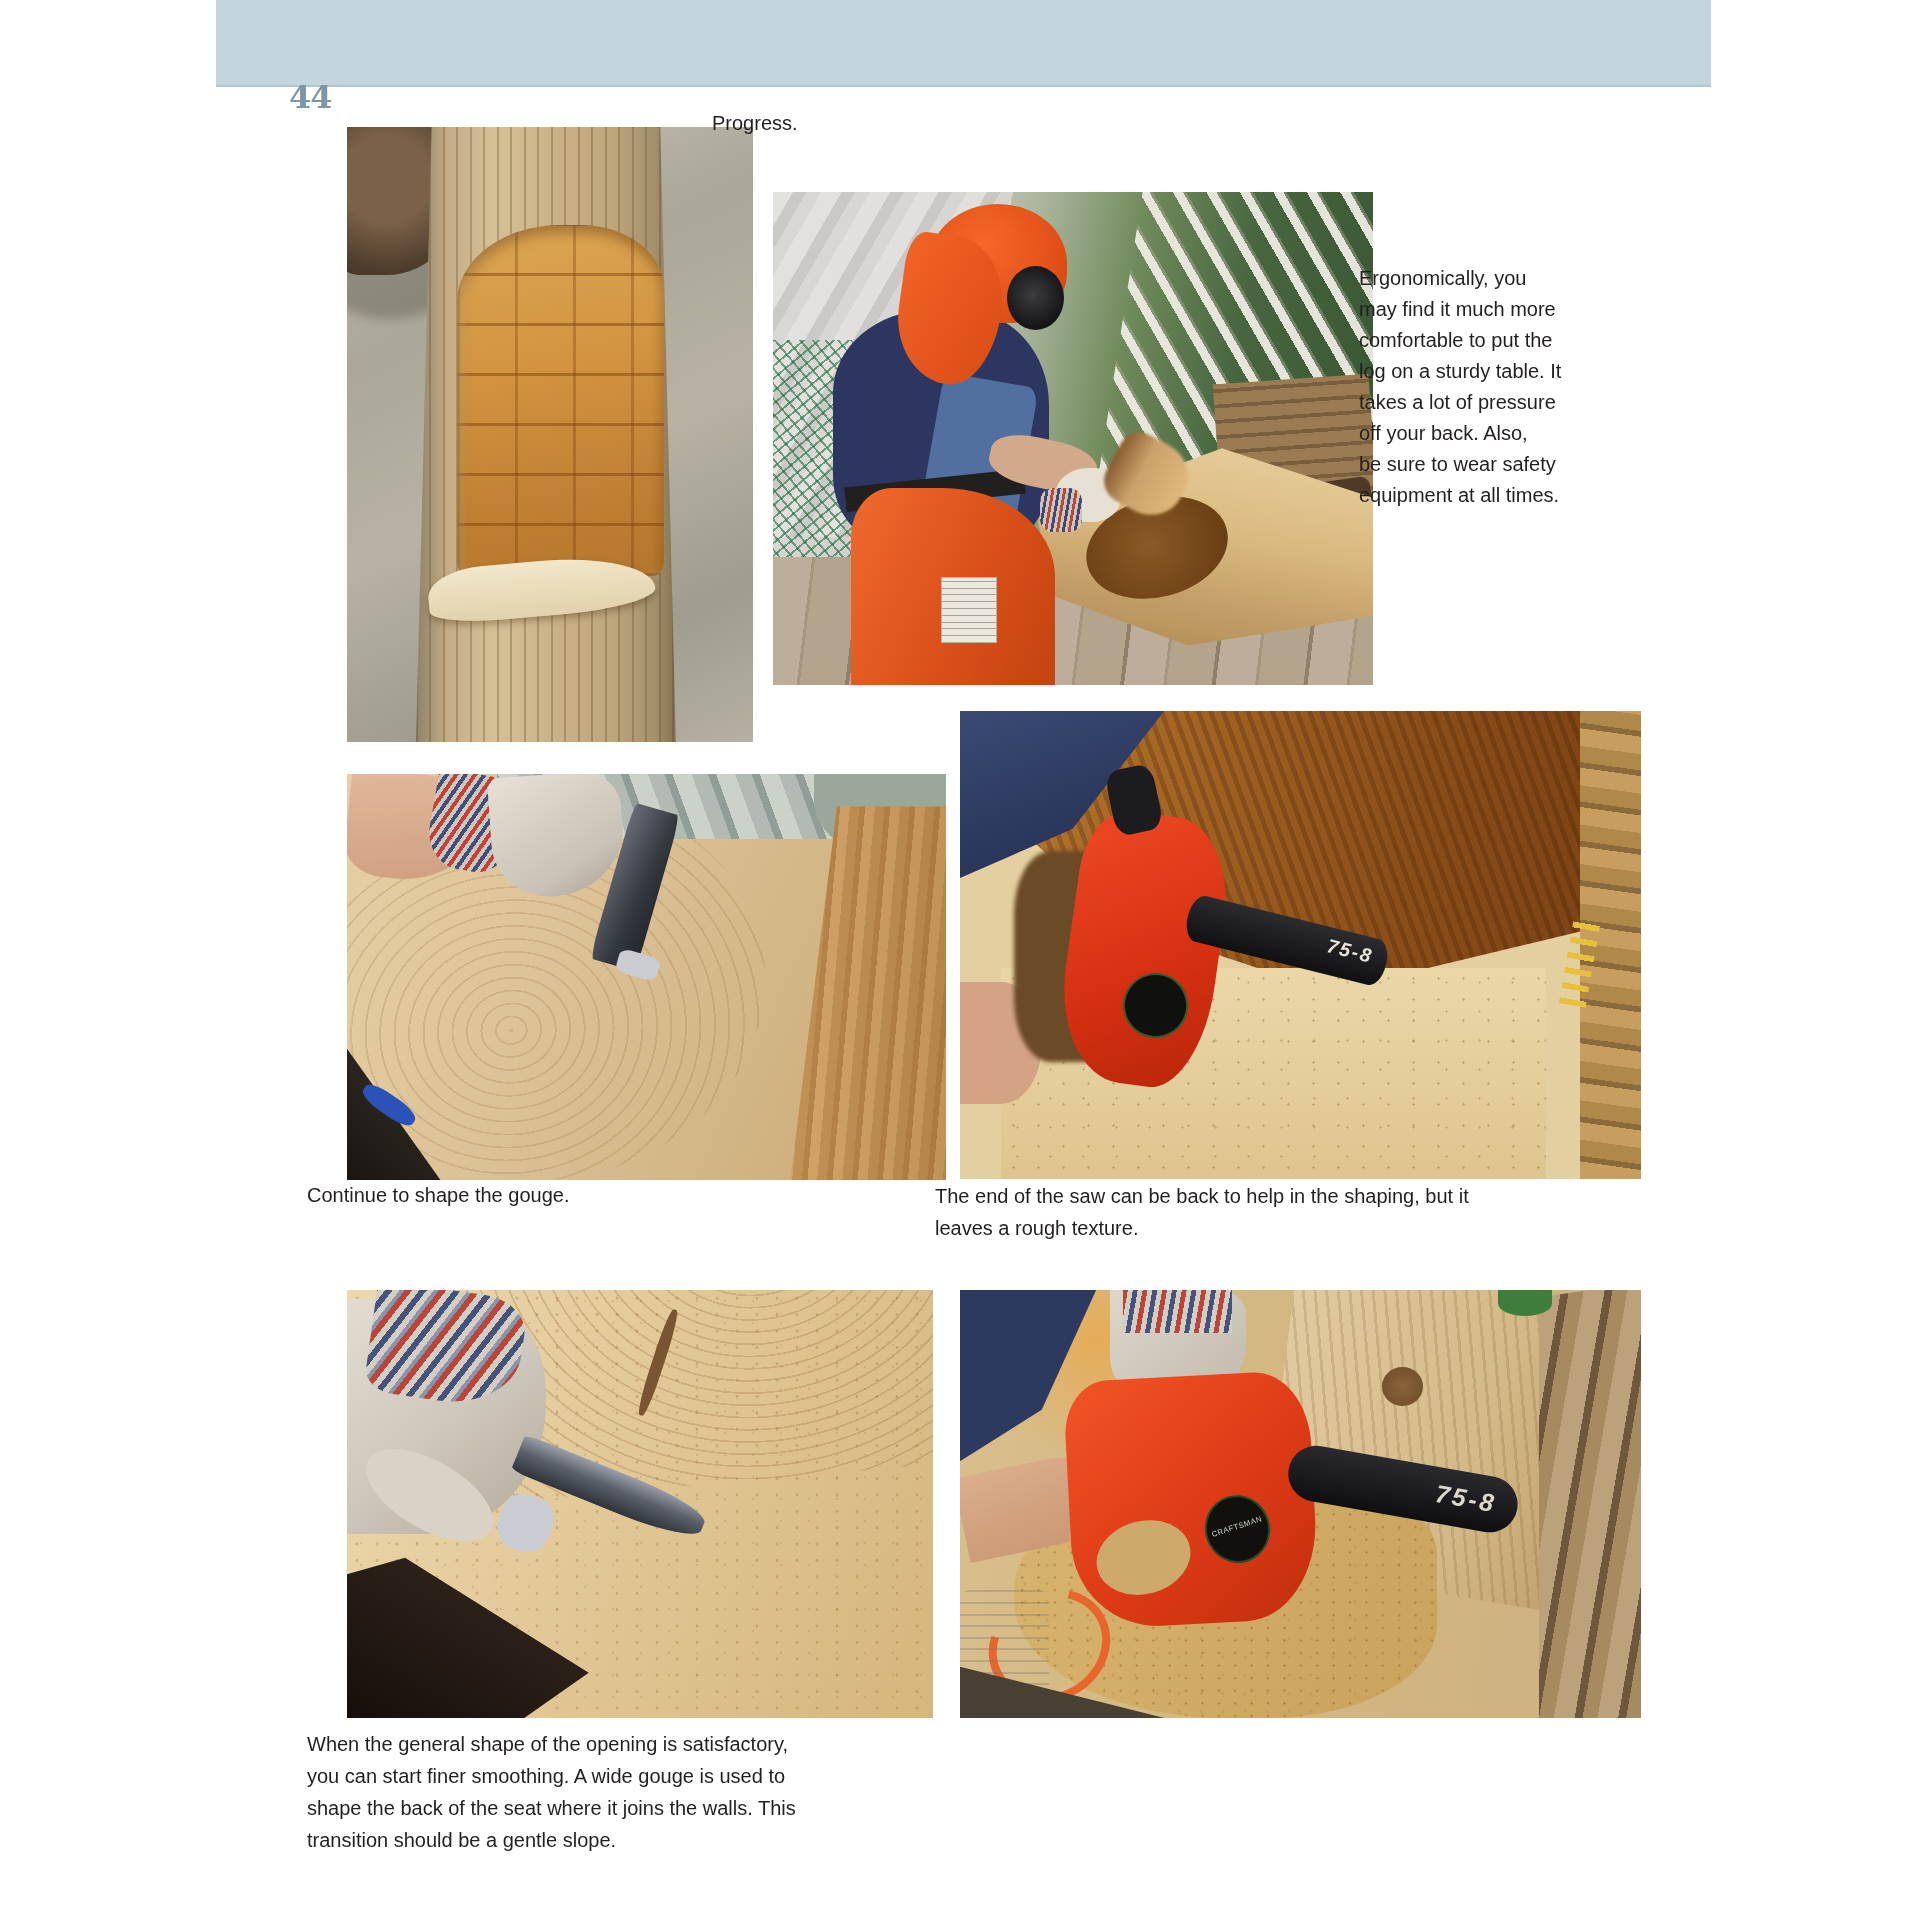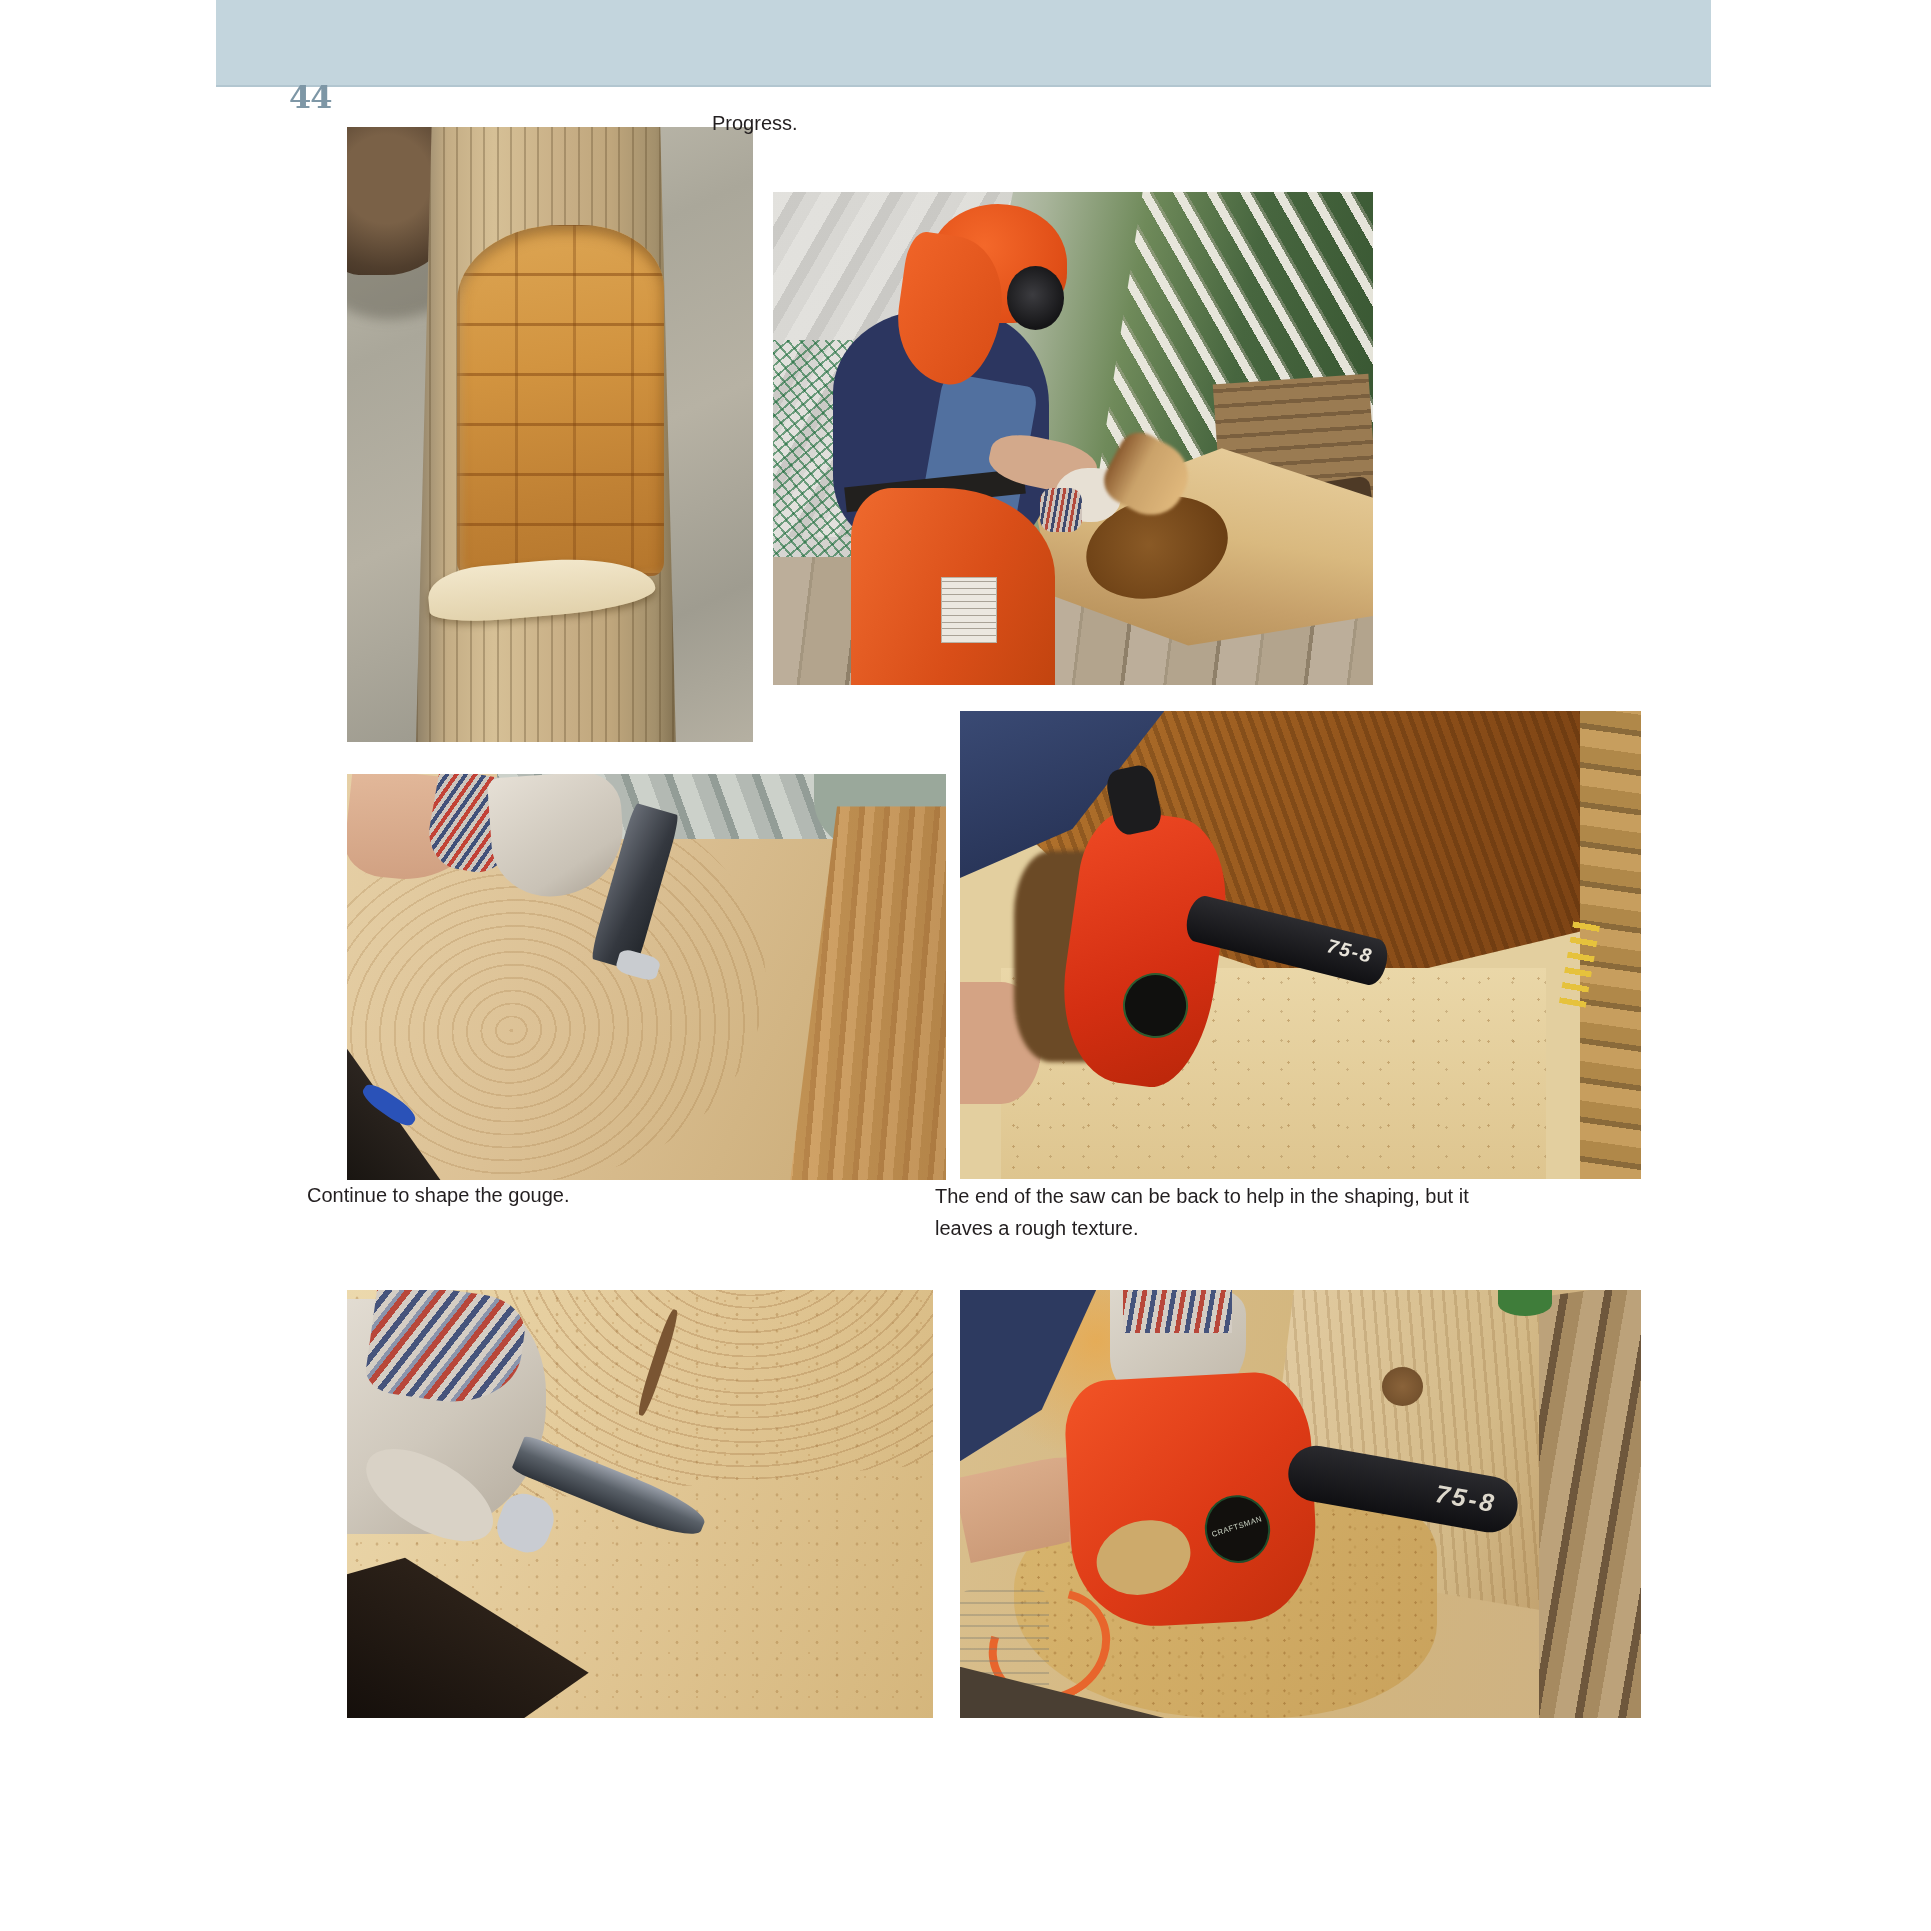--- a/index.html
+++ b/index.html
@@ -251,20 +251,28 @@
     <div class="p2-label"></div>
     <div class="p2-helmet"></div>
     <div class="p2-shield"></div>
     <div class="p2-earmuff"></div>
     <div class="p2-arm"></div>
     <div class="p2-glove"></div>
     <div class="p2-cuff"></div>
     <div class="p2-mallet"></div>
   </figure>
 
+  <div class="cap cap-ergo">Ergonomically, you
+may find it much more
+comfortable to put the
+log on a sturdy table. It
+takes a lot of pressure
+off your back. Also,
+be sure to wear safety
+equipment at all times.</div>
 
   <figure class="ph photo3">
     <div class="p3-bg"></div>
     <div class="p3-rings"></div>
     <div class="p3-pipes"></div>
     <div class="p3-stone"></div>
     <div class="p3-wall"></div>
     <div class="p3-arm"></div>
     <div class="p3-cuff"></div>
     <div class="p3-glove"></div>
@@ -326,15 +334,19 @@
       <span class="brand-label">CRAFTSMAN</span>
     </div>
     <div class="p6-bar">
       <span class="bar-label">75-8</span>
     </div>
     <div class="p6-cord"></div>
     <div class="p6-jug"></div>
     <div class="p6-deckdark"></div>
   </figure>
 
+  <div class="cap cap-finer">When the general shape of the opening is satisfactory,
+you can start finer smoothing. A wide gouge is used to
+shape the back of the seat where it joins the walls. This
+transition should be a gentle slope.</div>
 
 </div>
 
 
 </body></html>

